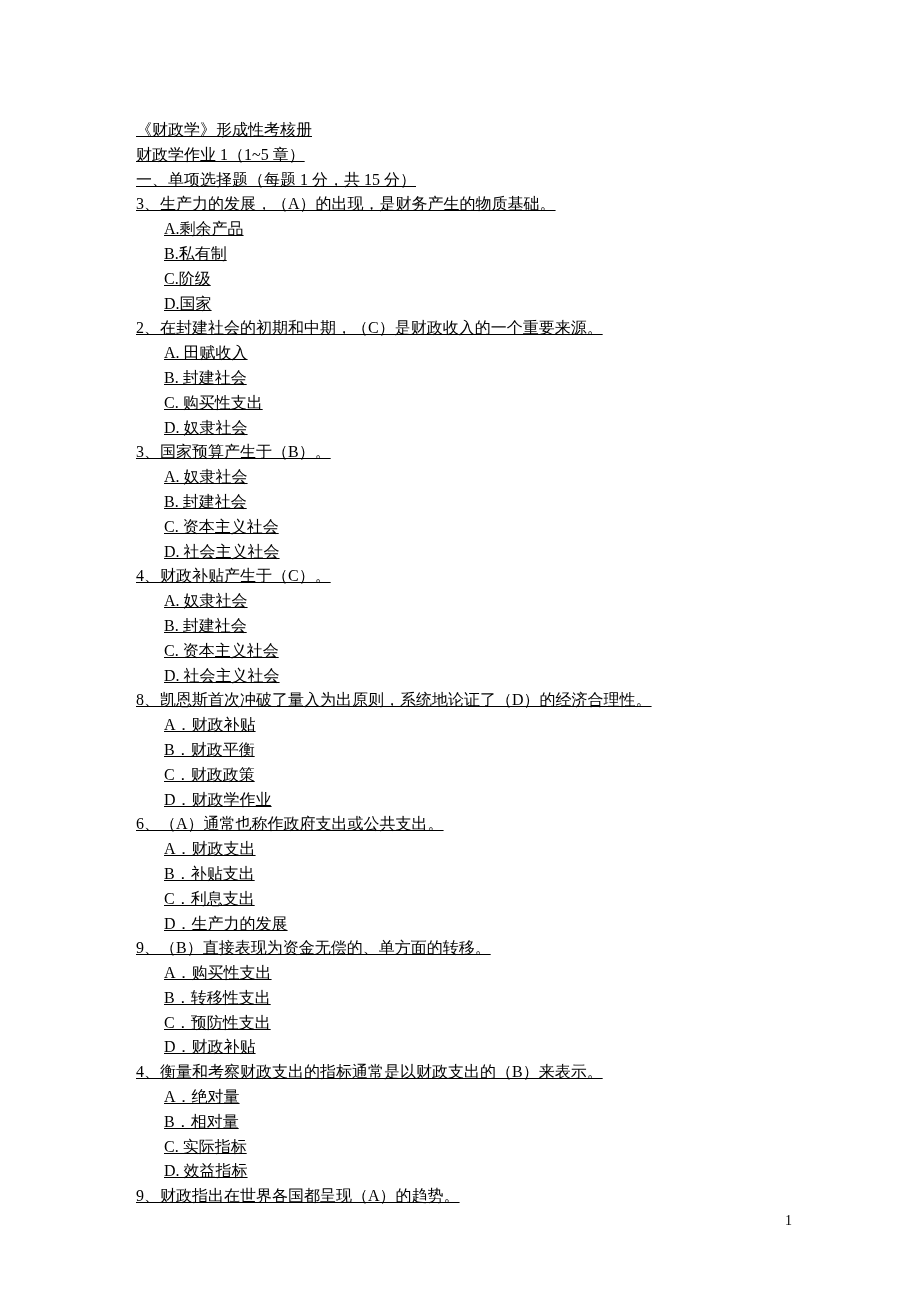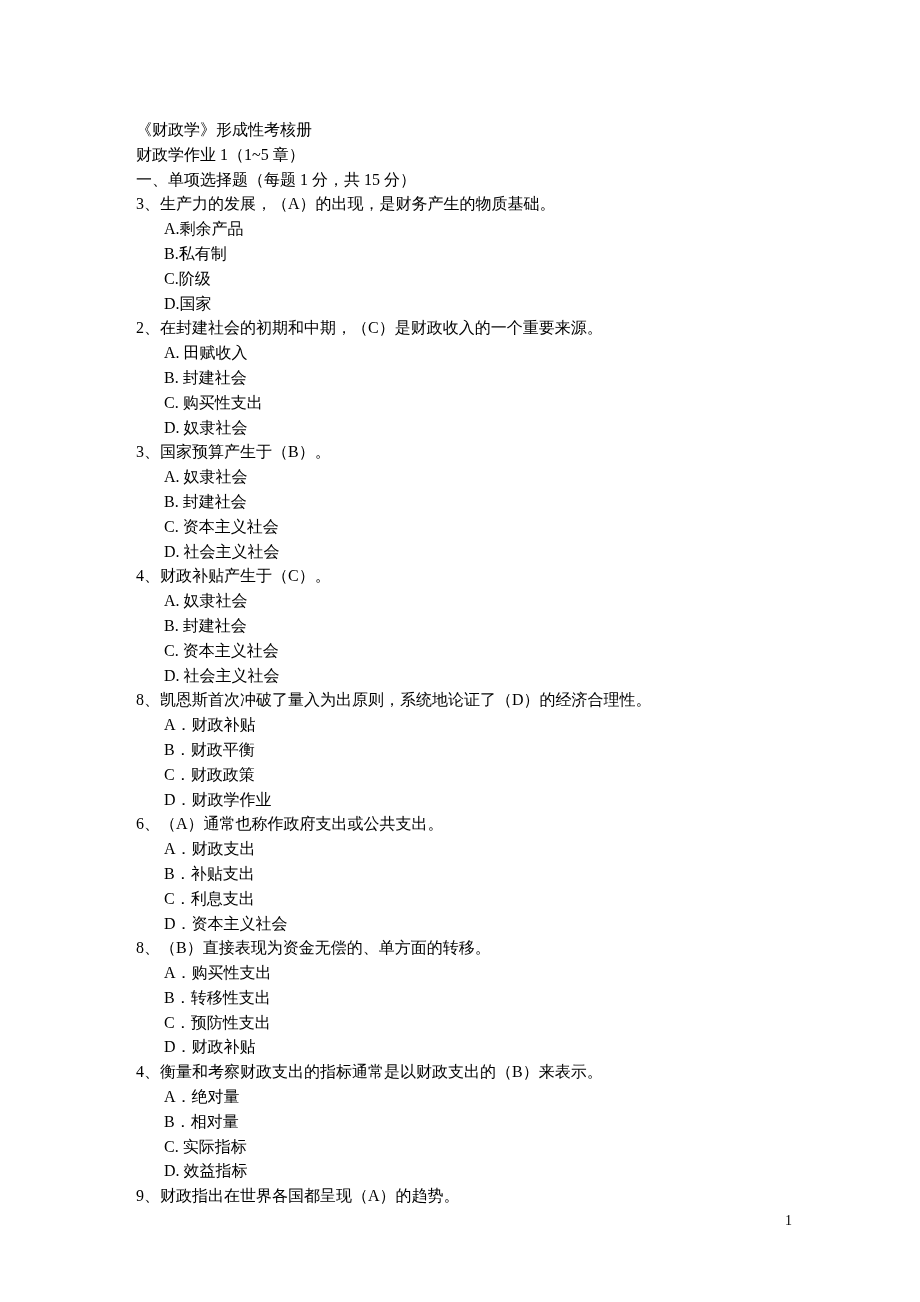--- a/index.html
+++ b/index.html
@@ -13,20 +13,21 @@
       background: #ffffff;
       font-family: "SimSun", "宋体", serif;
       font-size: 16px;
       color: #000000;
       padding: 118px 120px 40px 136px;
       line-height: 1.55;
       position: relative;
     }
     .line {
       display: block;
+      text-decoration: underline;
     }
     .indent1 {
       padding-left: 28px;
     }
     .page-number {
       position: absolute;
       bottom: 70px;
       right: 128px;
       font-size: 14px;
     }
@@ -65,23 +66,23 @@
 <div class="line">8、凯恩斯首次冲破了量入为出原则，系统地论证了（D）的经济合理性。</div>
 <div class="line indent1">A．财政补贴</div>
 <div class="line indent1">B．财政平衡</div>
 <div class="line indent1">C．财政政策</div>
 <div class="line indent1">D．财政学作业</div>
 
 <div class="line">6、（A）通常也称作政府支出或公共支出。</div>
 <div class="line indent1">A．财政支出</div>
 <div class="line indent1">B．补贴支出</div>
 <div class="line indent1">C．利息支出</div>
-<div class="line indent1">D．资本主义社会</div>
+<div class="line indent1">D．生产力的发展</div>
 
-<div class="line">8、（B）直接表现为资金无偿的、单方面的转移。</div>
+<div class="line">9、（B）直接表现为资金无偿的、单方面的转移。</div>
 <div class="line indent1">A．购买性支出</div>
 <div class="line indent1">B．转移性支出</div>
 <div class="line indent1">C．预防性支出</div>
 <div class="line indent1">D．财政补贴</div>
 
 <div class="line">4、衡量和考察财政支出的指标通常是以财政支出的（B）来表示。</div>
 <div class="line indent1">A．绝对量</div>
 <div class="line indent1">B．相对量</div>
 <div class="line indent1">C. 实际指标</div>
 <div class="line indent1">D. 效益指标</div>

